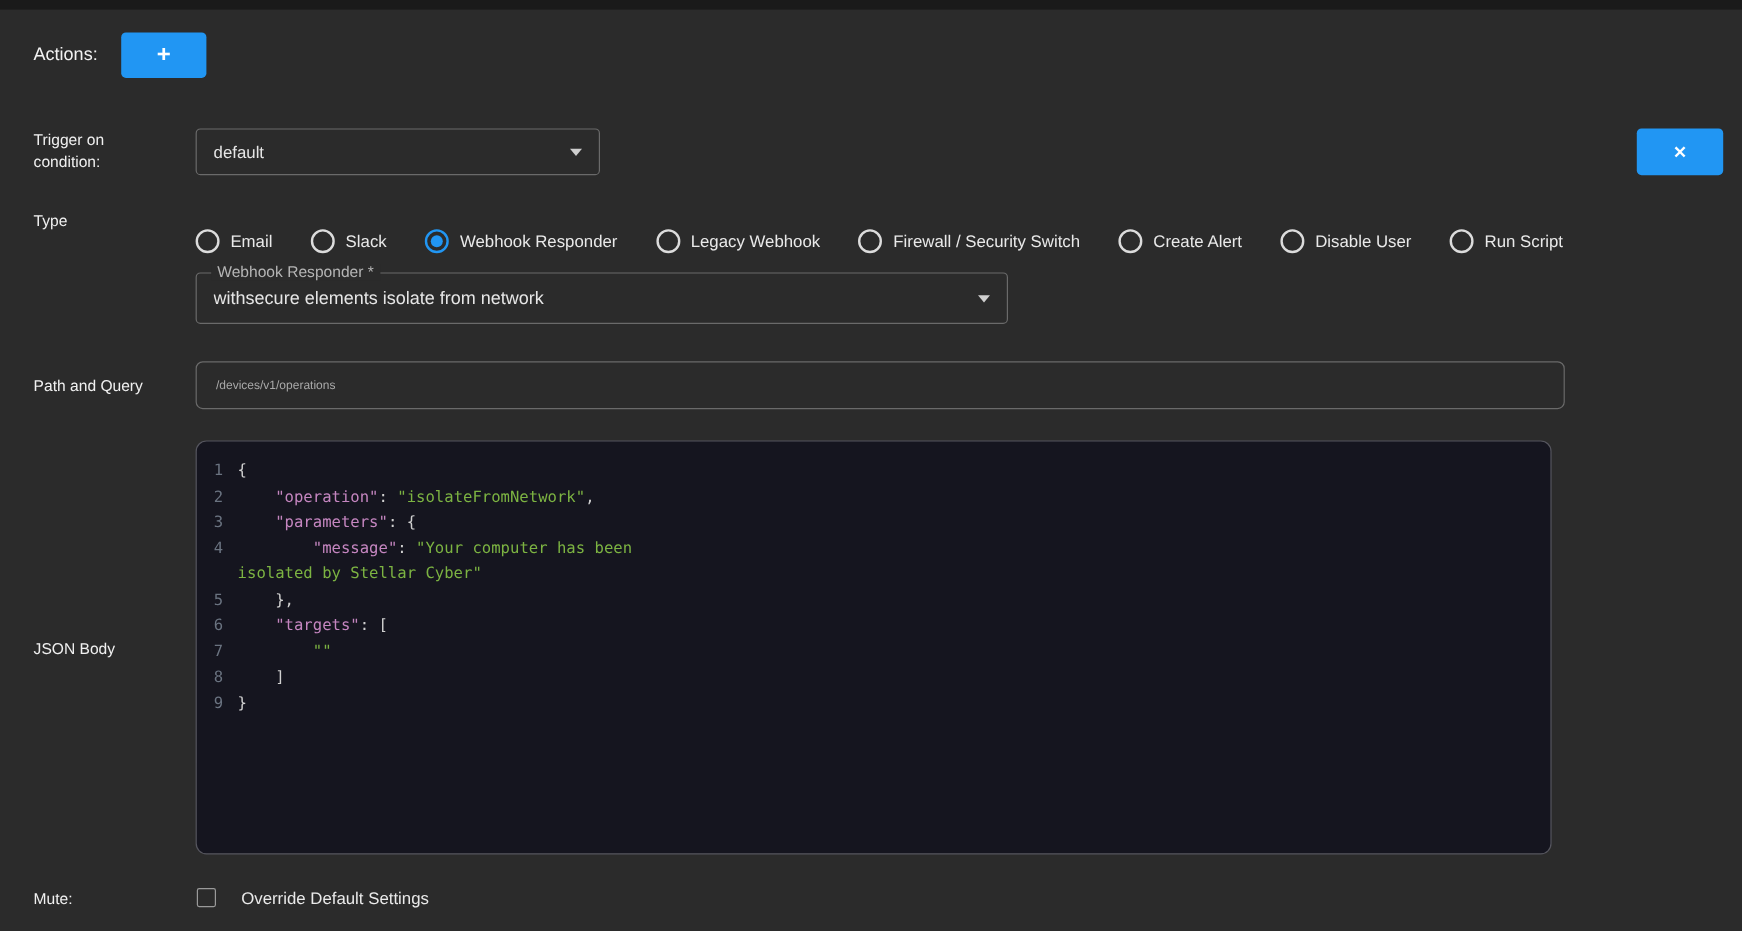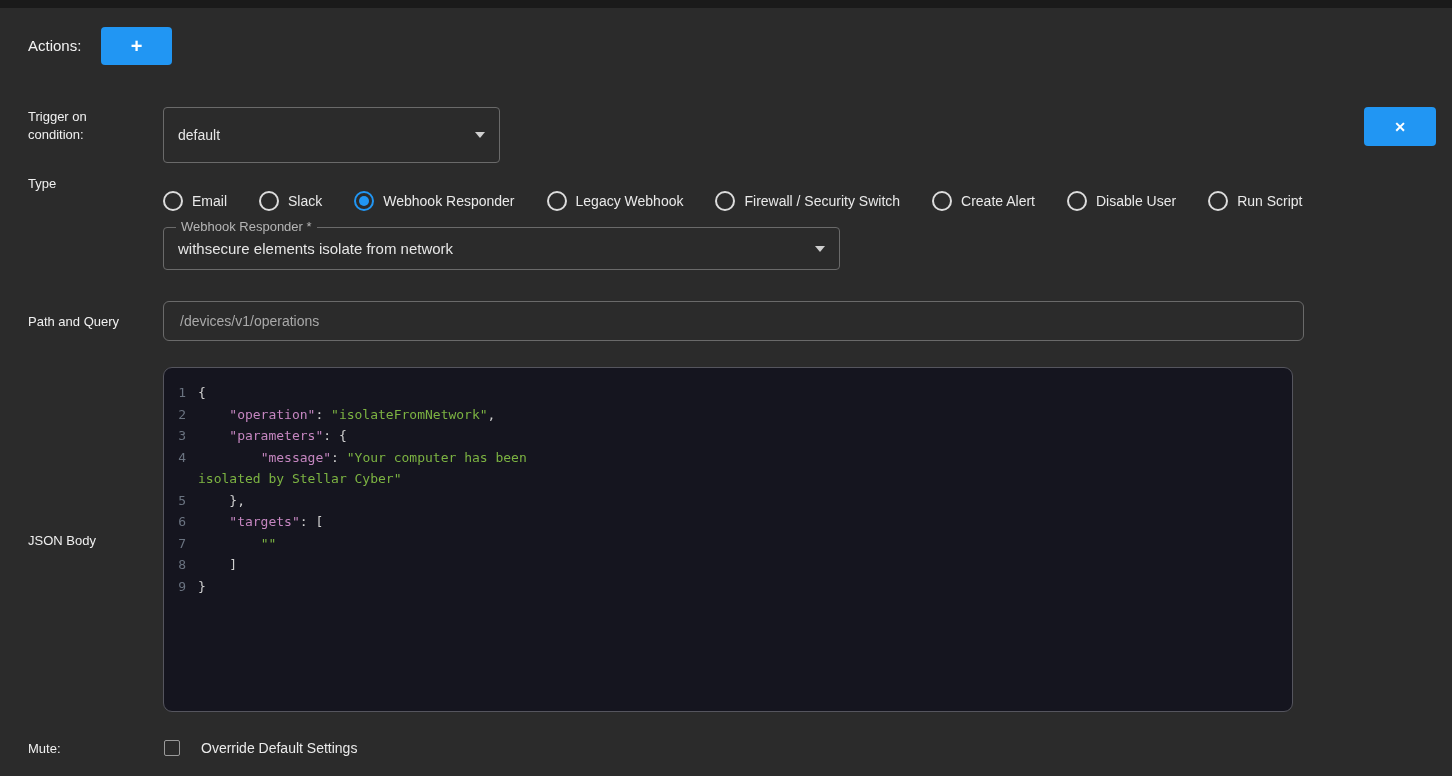--- a/index.html
+++ b/index.html
@@ -30,21 +30,21 @@
     border:none;border-radius:4px;color:#fff;font-size:20px;font-weight:bold;
     display:flex;align-items:center;justify-content:center;cursor:pointer;
   }
 
   
   .trigger-label{left:28px;top:108px;width:120px;}
   .select-box{
     background:transparent;border:1px solid var(--border);border-radius:4px;
     display:flex;align-items:center;padding:0 14px;cursor:pointer;
   }
-  .trigger-select{left:163px;top:107px;width:337px;height:56px;font-size:14px;color:#e6e6e6;}
+  .trigger-select{left:163px;top:107px;width:337px;height:39px;font-size:14px;color:#e6e6e6;}
   .select-value{flex:1;white-space:nowrap;overflow:hidden;}
   .chevron{width:0;height:0;border-left:5px solid transparent;border-right:5px solid transparent;border-top:6px solid #cfcfcf;margin-left:10px;flex:none;}
   .close-button{
     left:1364px;top:107px;width:72px;height:39px;background:var(--accent);
     border:none;border-radius:4px;color:#fff;font-size:14px;font-weight:bold;
     display:flex;align-items:center;justify-content:center;cursor:pointer;
   }
 
   
   .type-label{left:28px;top:175px;}
@@ -65,21 +65,21 @@
   .float-label{
     position:absolute;top:-8px;left:12px;background:var(--bg);padding:0 5px;
     font-size:13px;color:#b5b5b5;line-height:14px;
   }
 
   
   .path-label{left:28px;top:313px;}
   .path-input{
     left:163px;top:301px;width:1141px;height:40px;background:transparent;
     border:1px solid var(--border);border-radius:6px;color:#a9a9a9;
-    font-size:14px;font-family:"Liberation Sans", sans-serif;padding:0 16px;outline:none;
+    font-size:10px;font-family:"Liberation Sans", sans-serif;padding:0 16px;outline:none;
   }
 
   
   .json-label{left:28px;top:532px;}
   .code-editor{
     left:163px;top:367px;width:1130px;height:345px;
     background:#15151f;border:1.5px solid #55555e;border-radius:9px;
     padding:14px 0;overflow:hidden;cursor:text;
   }
   .code-line{display:flex;line-height:21.5px;font-family:"DejaVu Sans Mono", monospace;font-size:13px;}

